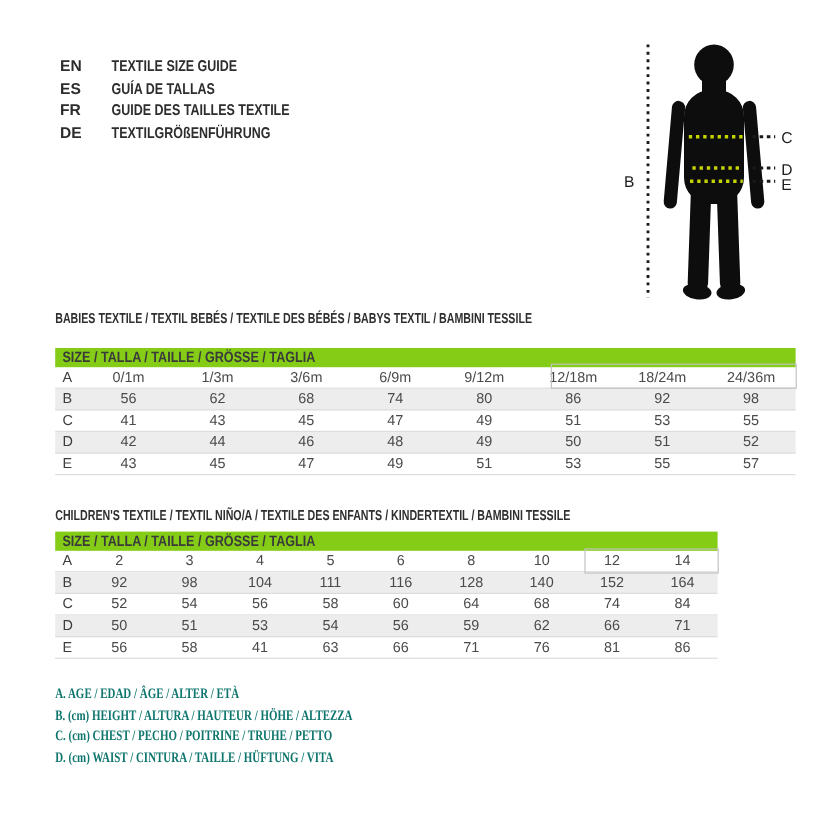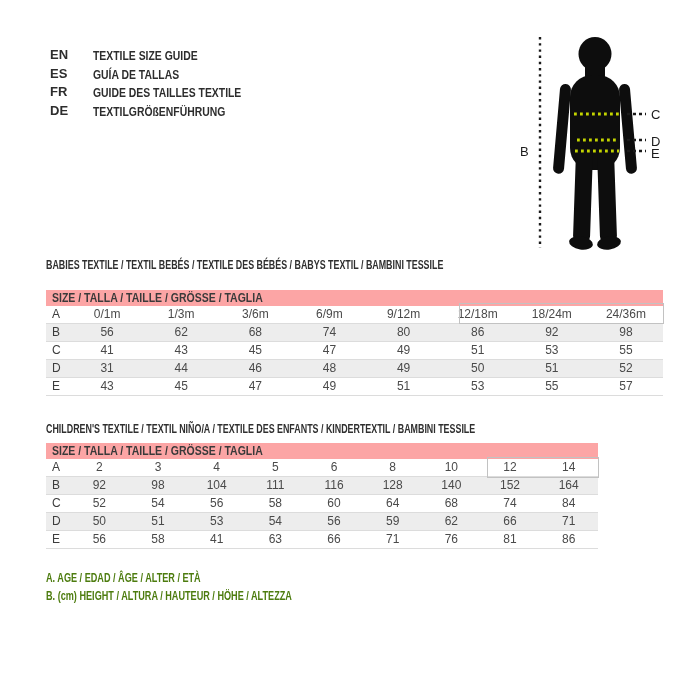--- a/index.html
+++ b/index.html
@@ -27,35 +27,35 @@
 
   
   .tbl-title{position:absolute;left:46px;font-size:12px;font-weight:700;color:#2f2f2f;white-space:nowrap;line-height:14px;}
   .t1{top:258px;}
   .t2{top:422px;}
 
   
   .table{position:absolute;left:46px;background:#ffffff;}
   .babies{top:290px;width:617px;}
   .children{top:443px;width:552px;}
-  .thead{height:16px;line-height:16px;background:#fca5a5;padding-left:6px;font-size:12.5px;font-weight:700;color:#3a3a3a;white-space:nowrap;box-sizing:border-box;}
+  .thead{height:16px;line-height:16px;background:#84cc16;padding-left:6px;font-size:12.5px;font-weight:700;color:#3a3a3a;white-space:nowrap;box-sizing:border-box;}
   .tbody{position:relative;}
   .trow{display:flex;height:18px;line-height:17px;border-bottom:1px solid #dcdcdc;box-sizing:border-box;}
   .trow.stripe{background:#ededed;}
   .tlab{width:24px;padding-left:6px;font-size:12px;color:#3d3d3d;box-sizing:border-box;}
   .tcell{flex:1;text-align:center;font-size:12px;color:#4a4a4a;}
 
   
   .hl{position:absolute;border:1px solid #c2c2c2;background:transparent;pointer-events:none;z-index:5;}
   .hl-babies{left:413px;top:13px;width:203px;height:19px;}
   .hl-children{left:441px;top:14px;width:110px;height:19px;}
 
   
   .legend{position:absolute;left:46px;top:570px;}
-  .legend-line{height:17.5px;line-height:17.5px;font-size:12px;font-weight:700;color:#4d7c0f;white-space:nowrap;}
+  .legend-line{height:17.5px;line-height:17.5px;font-size:12px;font-weight:700;color:#0f766e;white-space:nowrap;font-family:Liberation Serif, serif;}
 </style>
 </head>
 <body>
 
 <div class="canvas">
 
   <div class="langs">
     <div class="lang-row">
       <span class="lang-code">EN</span><span class="lang-label cx80">TEXTILE SIZE GUIDE</span>
     </div>
@@ -143,21 +143,21 @@
           <span class="tcell">43</span>
           <span class="tcell">45</span>
           <span class="tcell">47</span>
           <span class="tcell">49</span>
           <span class="tcell">51</span>
           <span class="tcell">53</span>
           <span class="tcell">55</span>
         </div>
         <div class="trow stripe">
           <span class="tlab">D</span>
-          <span class="tcell">31</span>
+          <span class="tcell">42</span>
           <span class="tcell">44</span>
           <span class="tcell">46</span>
           <span class="tcell">48</span>
           <span class="tcell">49</span>
           <span class="tcell">50</span>
           <span class="tcell">51</span>
           <span class="tcell">52</span>
         </div>
         <div class="trow">
           <span class="tlab">E</span>
@@ -242,15 +242,17 @@
           <span class="tcell">81</span>
           <span class="tcell">86</span>
         </div>
       </div>
     <div class="hl hl-children"></div>
   </div>
 
   <div class="legend">
     <div class="legend-line"><span class="cx76">A. AGE / EDAD / ÂGE / ALTER / ETÀ</span></div>
     <div class="legend-line"><span class="cx76">B. (cm) HEIGHT / ALTURA / HAUTEUR / HÖHE / ALTEZZA</span></div>
+    <div class="legend-line"><span class="cx76">C. (cm) CHEST / PECHO / POITRINE / TRUHE / PETTO</span></div>
+    <div class="legend-line"><span class="cx76">D. (cm) WAIST / CINTURA / TAILLE / HÜFTUNG / VITA</span></div>
   </div>
 
 </div>
 
 </body></html>

